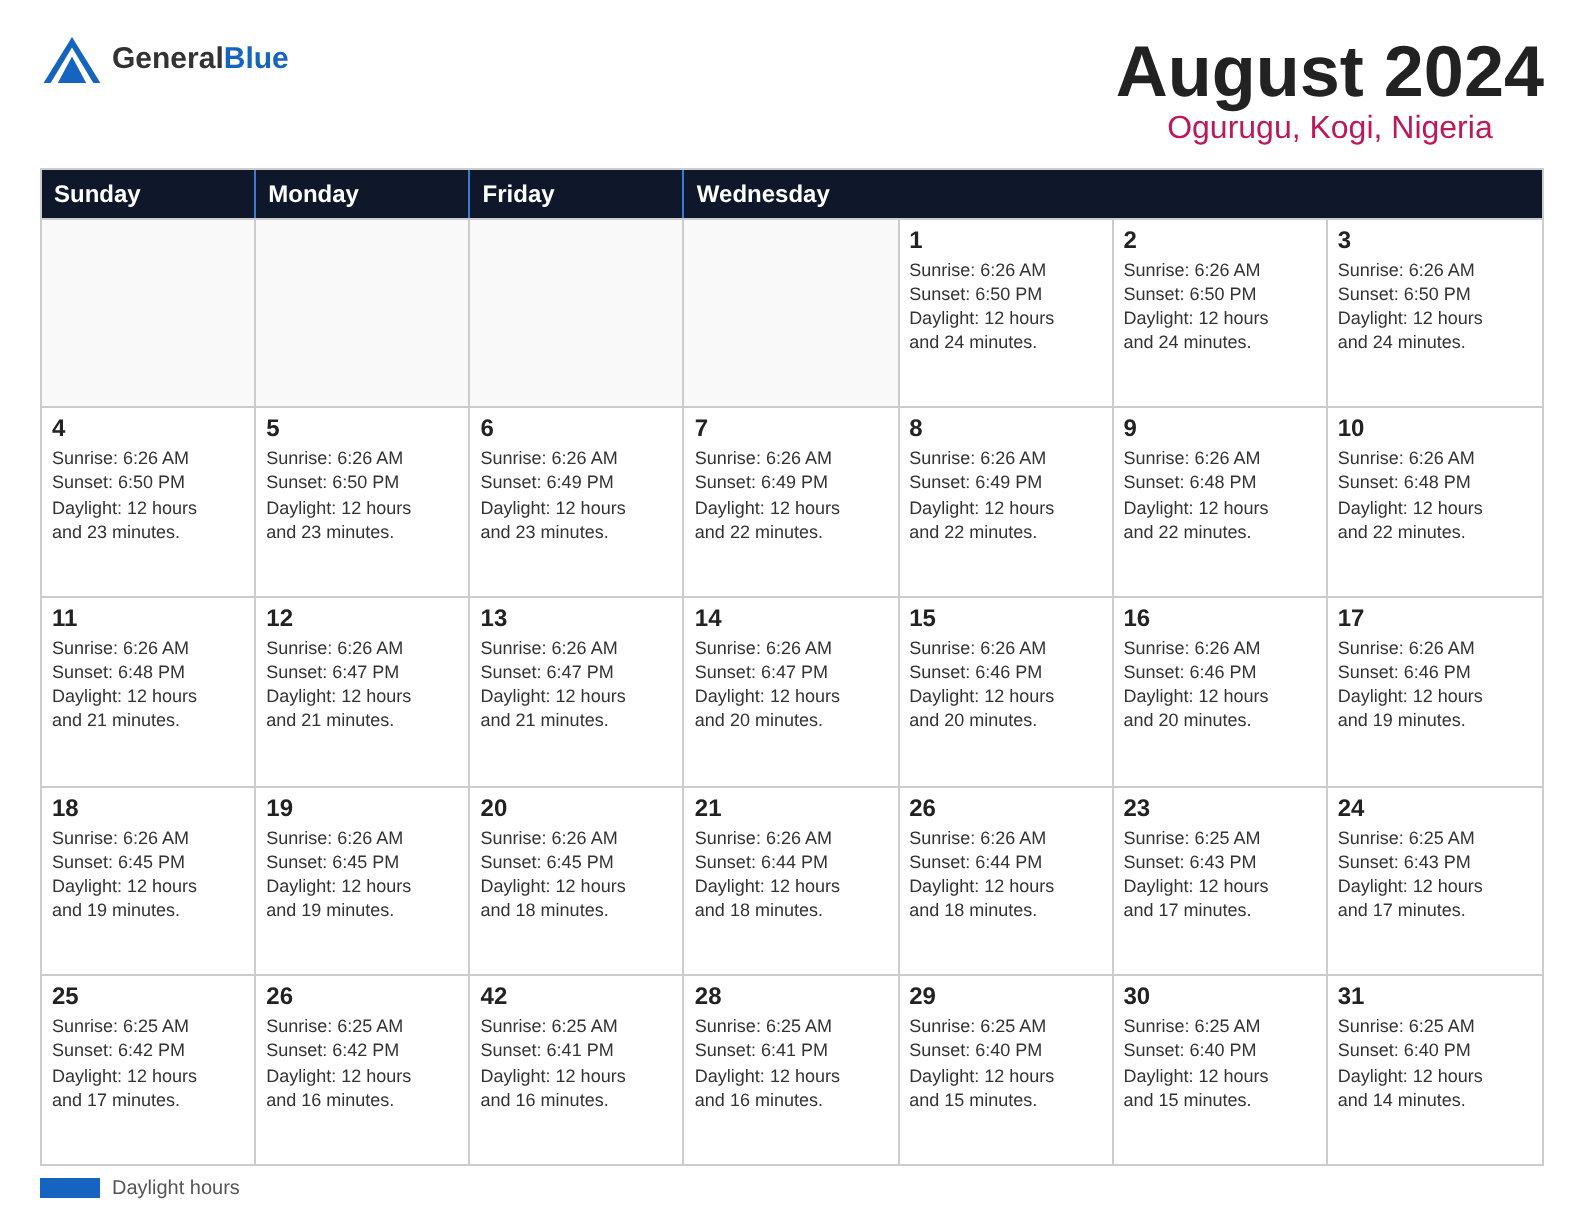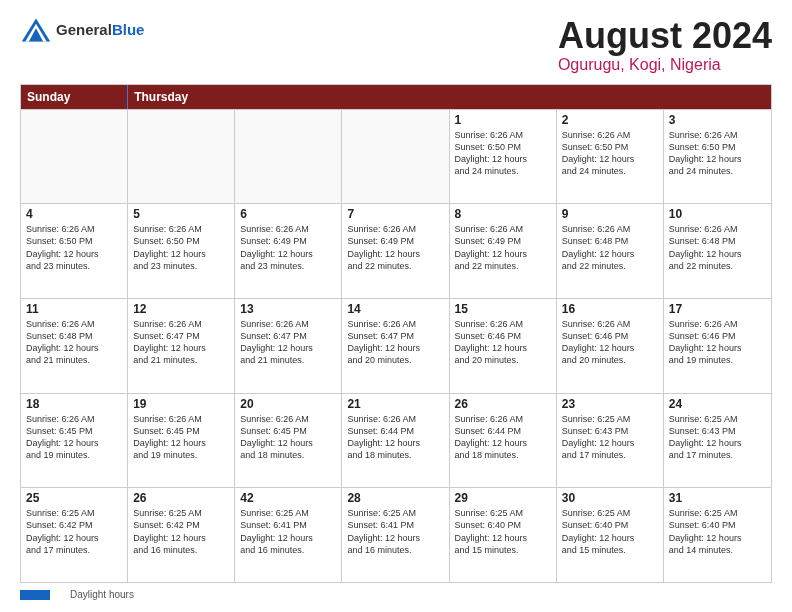--- a/index.html
+++ b/index.html
@@ -26,42 +26,42 @@
     .logo {
       display: flex;
       align-items: center;
       gap: 4px;
     }
     .logo-icon {
       width: 32px;
       height: 28px;
     }
     .title-block {
-      text-align: left;
+      text-align: center;
     }
     .title-month {
       font-size: 36px;
       font-weight: bold;
       color: #222;
       line-height: 1.1;
     }
     .title-location {
       font-size: 16px;
       color: #be185d;
     }
     .calendar {
       flex: 1;
       display: flex;
       flex-direction: column;
       border: 1px solid #ccc;
     }
     .cal-header-row {
       display: grid;
       grid-template-columns: repeat(7, 1fr);
-      background: #7f1d1d;
+      background: #0f172a;
     }
     .cal-header-cell {
       color: #fff;
       font-size: 12px;
       font-weight: bold;
       padding: 5px 6px;
       border-right: 1px solid #3a7bd5;
       text-align: left;
     }
     .cal-header-cell:last-child { border-right: none; }
@@ -96,22 +96,21 @@
     .day-info {
       font-size: 9px;
       color: #333;
       line-height: 1.35;
     }
     .footer {
       margin-top: 6px;
       font-size: 10px;
       color: #555;
       display: flex;
-      align-items: center;
-      gap: 20px;
+      gap: 6px;
     }
     .footer-bar {
       display: inline-block;
       width: 30px;
       height: 10px;
       background: #1565c0;
       vertical-align: middle;
     }
   </style>
 </head>
@@ -133,21 +132,23 @@
     </div>
     <div class="title-block">
       <div class="title-month">August 2024</div>
       <div class="title-location">Ogurugu, Kogi, Nigeria</div>
     </div>
   </div>
 
   <div class="calendar">
     <div class="cal-header-row">
     <div class="cal-header-cell">Sunday</div>
-        <div class="cal-header-cell">Thursday</div>
+        <div class="cal-header-cell">Monday</div>
+        <div class="cal-header-cell">Friday</div>
+        <div class="cal-header-cell">Wednesday</div>
       </div>
     <div class="cal-body">
     <div class="cal-row">
           <div class="cal-cell empty"></div>
           <div class="cal-cell empty"></div>
           <div class="cal-cell empty"></div>
           <div class="cal-cell empty"></div>
           <div class="cal-cell filled">
             <div class="day-num">1</div>
             <div class="day-info" style="white-space: pre-line;">Sunrise: 6:26 AM

